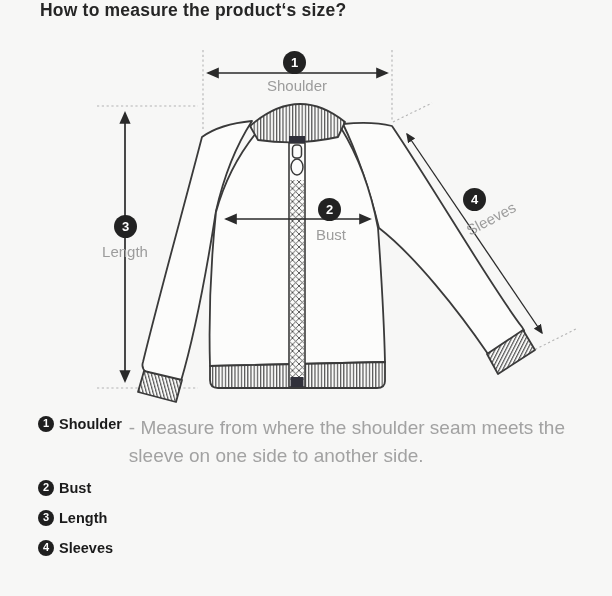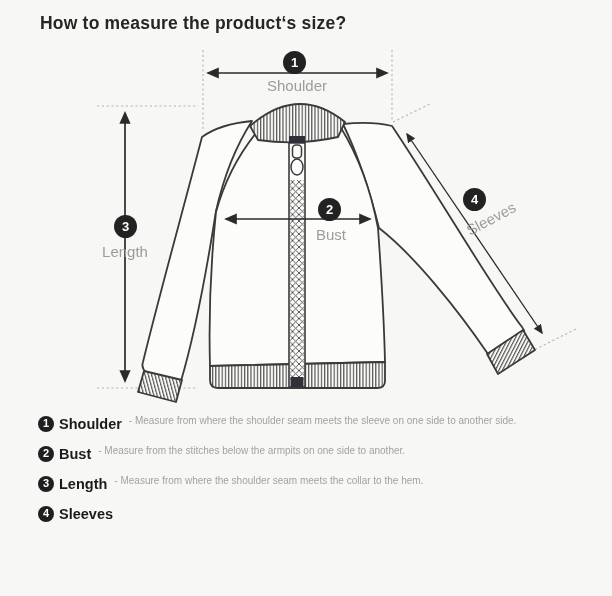--- a/index.html
+++ b/index.html
@@ -1,32 +1,32 @@
 <!DOCTYPE html>
 <html><head>
 <meta charset="utf-8">
 <style>
   html,body{margin:0;padding:0;background:#f7f7f6;}
   .stage{position:relative;width:612px;height:596px;background:#f7f7f6;
          font-family:"Liberation Sans",sans-serif;overflow:hidden;}
-  .title{position:absolute;left:40px;top:13px;font-size:17.5px;font-weight:bold;
+  .title{position:absolute;left:40px;top:0;font-size:17.5px;font-weight:bold;
          color:#262626;letter-spacing:.2px;}
   svg.diagram{position:absolute;left:0;top:0;pointer-events:none;}
   .badge{position:absolute;width:23px;height:23px;border-radius:50%;background:#222222;
          color:#ffffff;font-size:13px;font-weight:bold;display:flex;align-items:center;
          justify-content:center;z-index:3;}
   .mlabel{position:absolute;color:#9c9c9c;font-size:15px;text-align:center;z-index:2;}
   .mlabel.rot{transform:rotate(-28deg);}
   .legend{position:absolute;left:38px;top:414px;width:542px;}
   .lrow{display:flex;align-items:flex-start;margin-bottom:9px;line-height:1.45;}
   .lbadge{flex:0 0 auto;width:16px;height:16px;border-radius:50%;background:#1f1f1f;
           color:#ffffff;font-size:11px;font-weight:bold;display:flex;align-items:center;
           justify-content:center;margin-top:2px;}
   .term{font-weight:bold;font-size:14.5px;color:#1b1b1b;margin:0 7px 0 5px;white-space:nowrap;}
-  .desc{flex:1;color:#a2a2a2;font-size:10px;}
+  .desc{flex:1;color:#a2a2a2;font-size:19px;}
 </style>
 </head>
 <body>
 
 <div class="stage">
 
   <div class="title">How to measure the product‘s size?</div>
 
   <svg class="diagram" width="612" height="596" viewBox="0 0 612 596">
     <defs>
@@ -96,26 +96,24 @@
 
   <div class="legend">
     <div class="lrow">
       <span class="lbadge">1</span>
       <span class="term">Shoulder</span>
       <span class="desc"><span>-</span> <span>Measure from where the shoulder seam meets the sleeve on one side to another side.</span></span>
     </div>
     <div class="lrow">
       <span class="lbadge">2</span>
       <span class="term">Bust</span>
-      <span class="desc"><span>-</span> <span>Measure from the stitches below the armpits on one side to another.</span></span>
     </div>
     <div class="lrow">
       <span class="lbadge">3</span>
       <span class="term">Length</span>
-      <span class="desc"><span>-</span> <span>Measure from where the shoulder seam meets the collar to the hem.</span></span>
     </div>
     <div class="lrow">
       <span class="lbadge">4</span>
       <span class="term">Sleeves</span>
     </div>
   </div>
 
 </div>
 
 </body></html>

